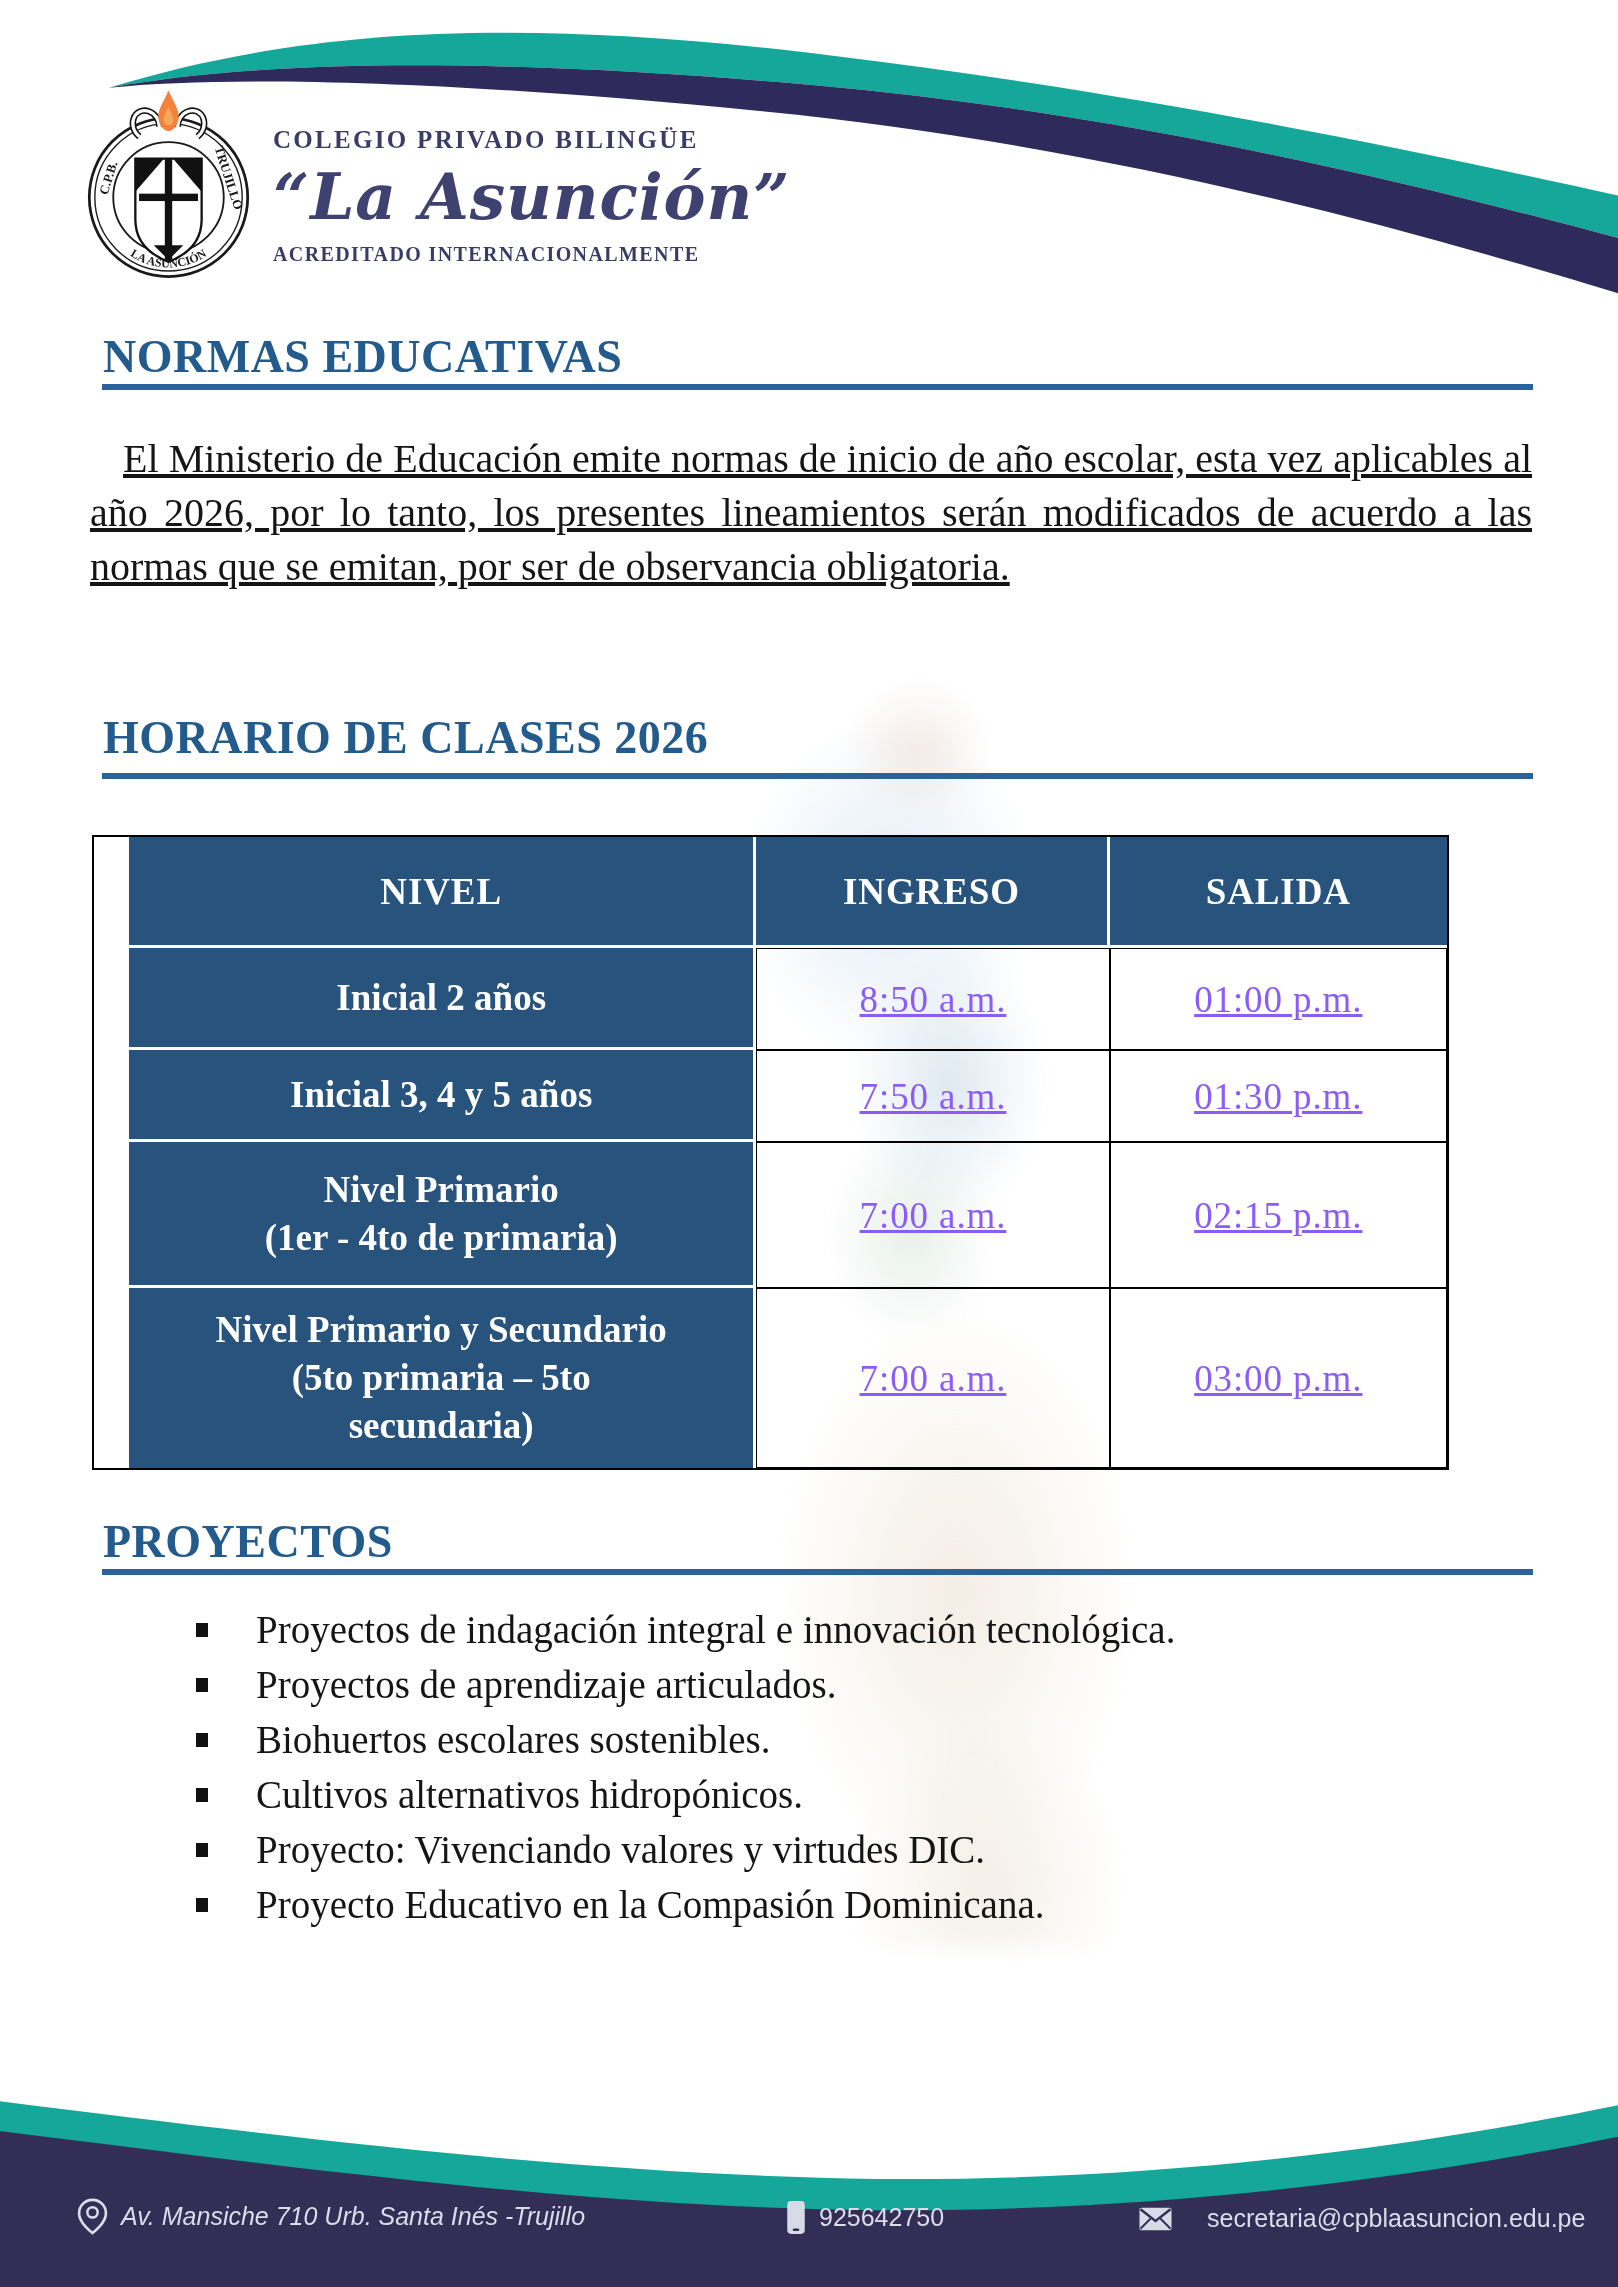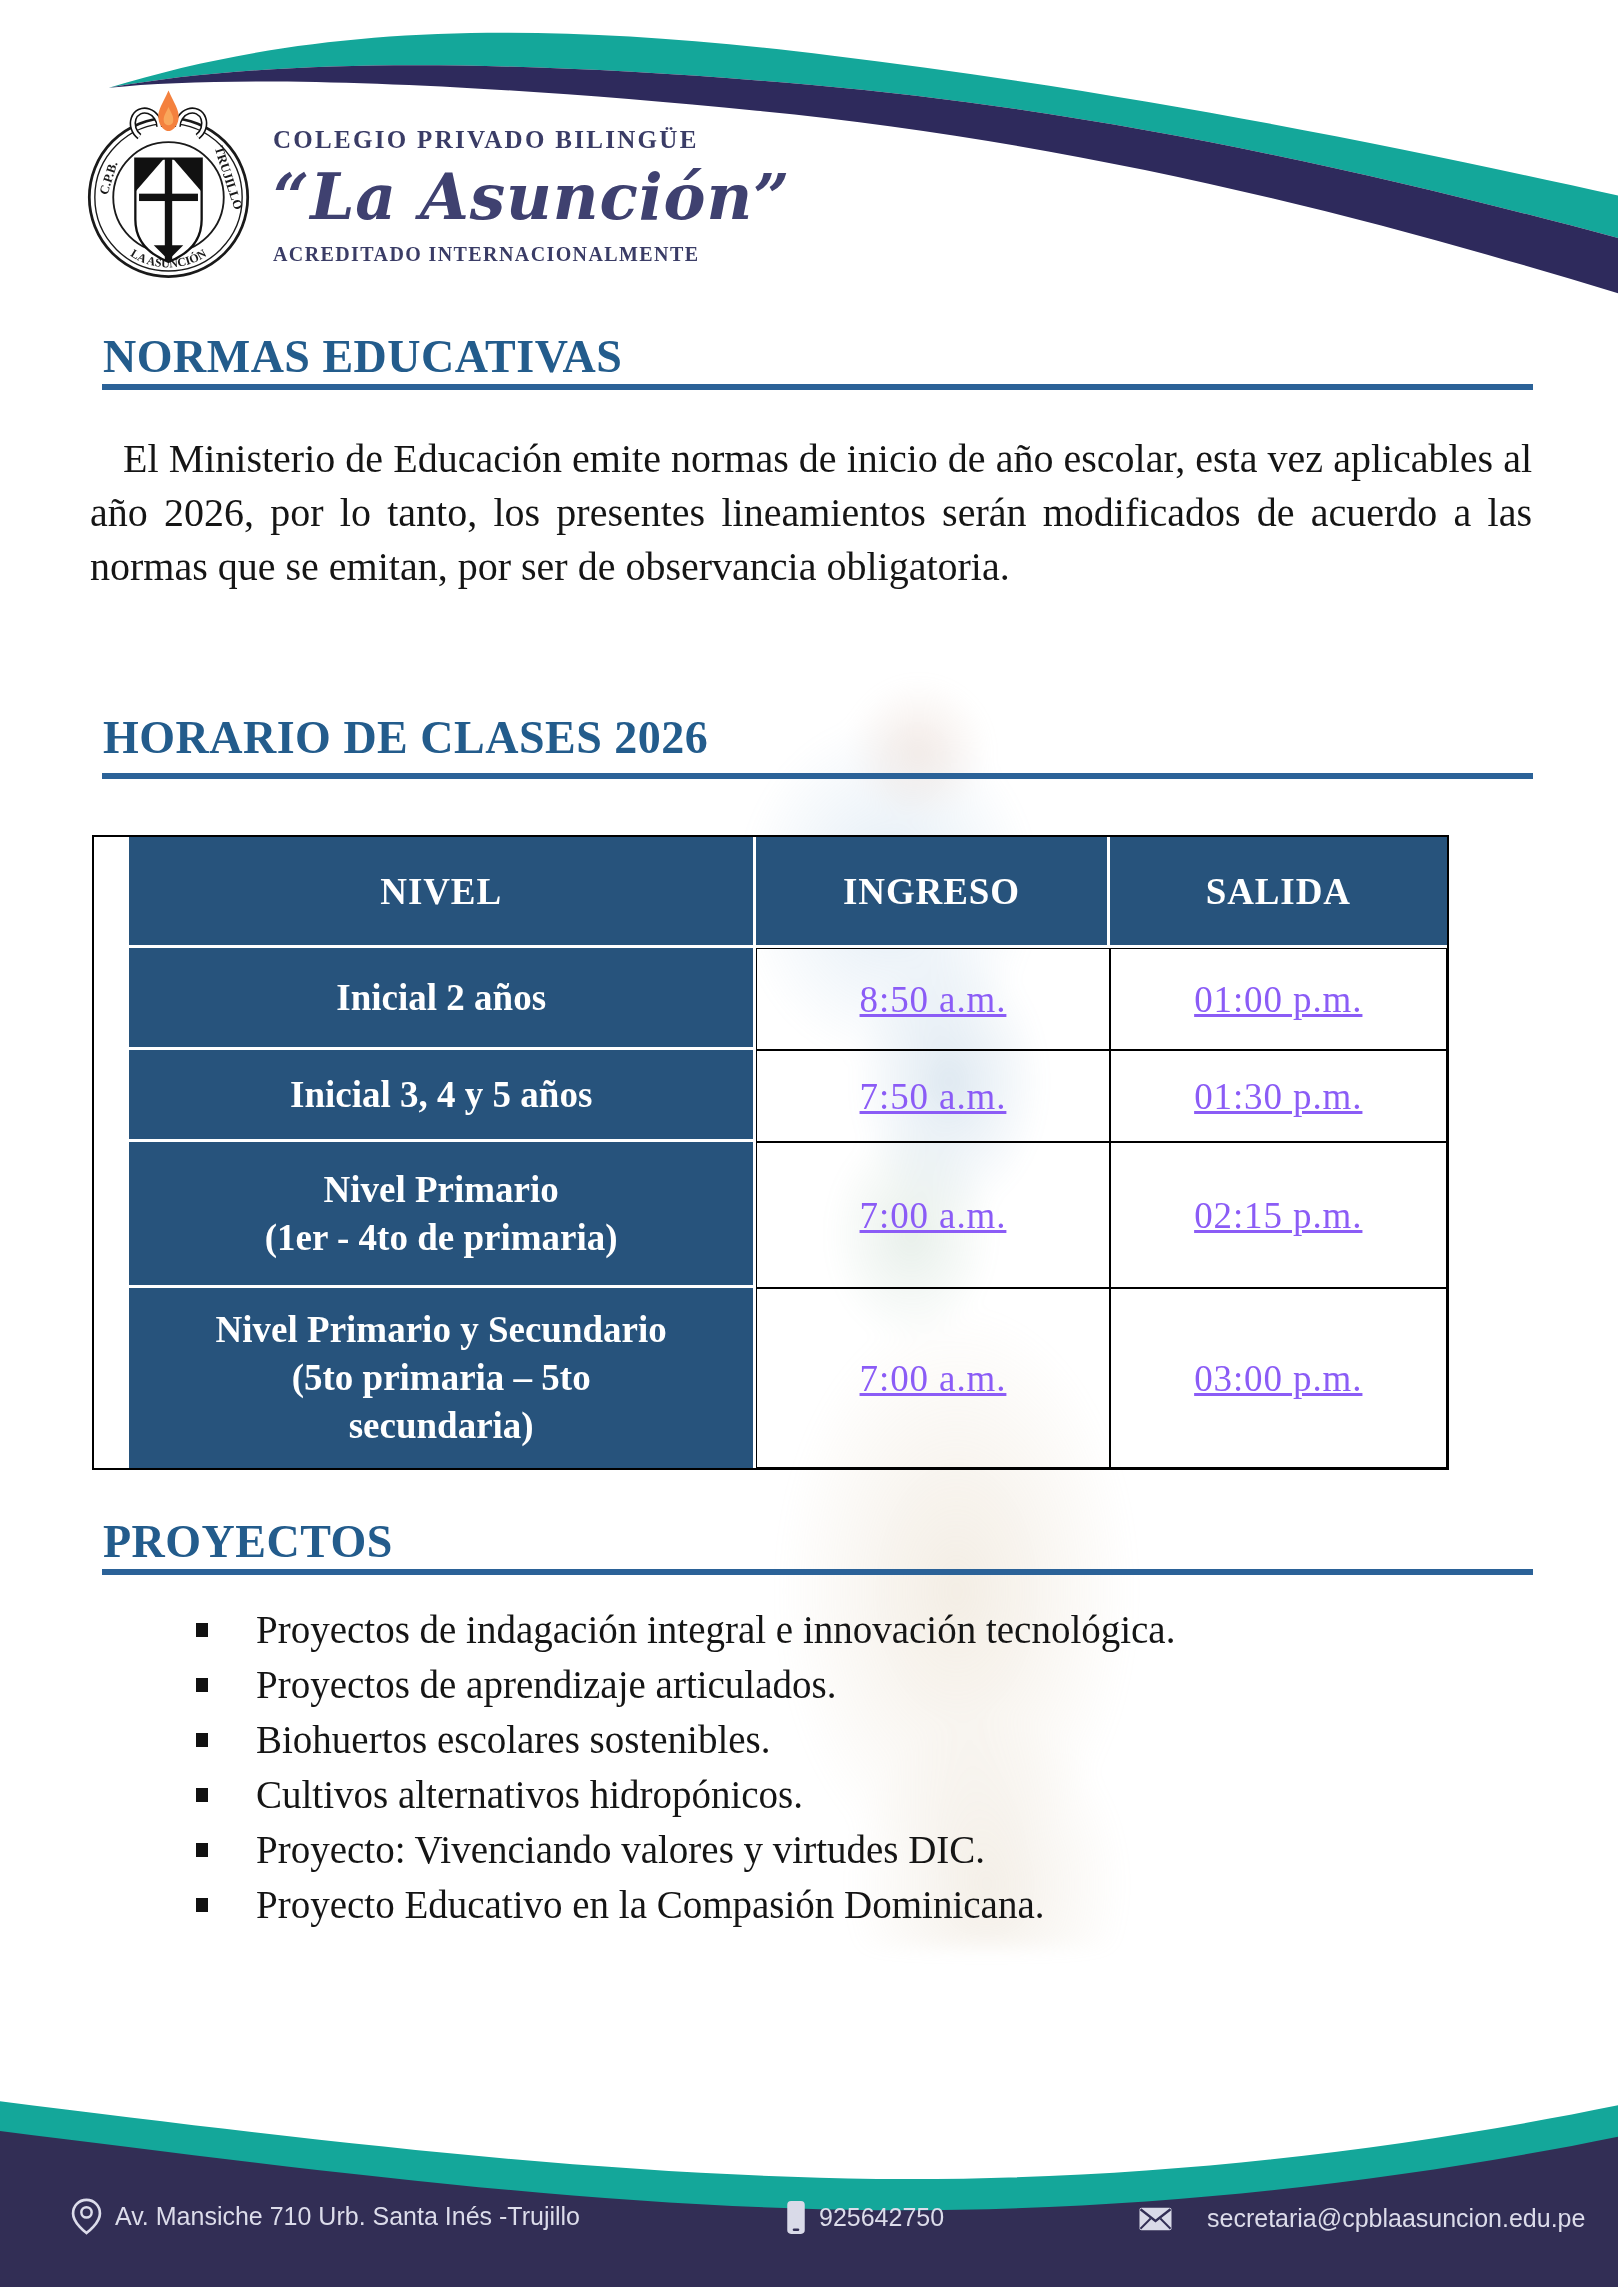--- a/index.html
+++ b/index.html
@@ -36,21 +36,21 @@
   .sec-title {
     position:absolute; left:103px; z-index:2;
     font-size:46px; font-weight:bold; 
     color:#235C8C; letter-spacing:0.5px; white-space:nowrap;
   }
   .rule { position:absolute; left:102px; width:1431px; height:5.5px; background:#2B6298; z-index:2; }
   
   .para {
     position:absolute; left:90px; top:432px; width:1442px; z-index:2;
     font-size:40px; line-height:54px; color:#151515;
-    text-align:justify; text-indent:33px;
+    text-align:justify; text-indent:33px;text-decoration:underline;
   }
   
   .schedule {
     position:absolute; left:92px; top:835px; width:1357px; z-index:2;
     display:grid; grid-template-columns:47.6% 26.8% 25.6%;
     grid-template-rows:111px 102px 92px 146px 180px;
     border:2.8px solid #000;
     padding-left:35px;
   }
   .cell { display:flex; flex-direction:column; align-items:center; justify-content:center; text-align:center; }
@@ -192,21 +192,21 @@
         <span class="sq"></span>
         <span>Proyecto Educativo en la Compasión Dominicana.</span>
       </li>
   </ul>
 
   <svg class="swoosh-bottom" viewBox="0 0 1754 330" aria-hidden="true">
     <path d="M 0 128 C 350 172, 650 208, 950 212 C 1250 215, 1530 178, 1754 132 L 1754 168 C 1530 214, 1250 250, 950 248 C 650 245, 350 205, 0 162 Z" fill="#14A79A"></path>
     <path d="M 0 160 C 350 204, 650 243, 950 246 C 1250 248, 1530 212, 1754 166 L 1754 330 L 0 330 Z" fill="#322E55"></path>
   </svg>
 
-  <div class="f-item" style="left:71px; top:2197px;">
+  <div class="f-item" style="left:77px; top:2197px;font-style:italic;">
     <svg width="31" height="39" viewBox="0 0 30 36">
       <path d="M15,2 C7.5,2 2,7.8 2,15 C2,24.5 15,34 15,34 C15,34 28,24.5 28,15 C28,7.8 22.5,2 15,2 Z" fill="none" stroke="#dcdcea" stroke-width="2.6"></path>
       <circle cx="15" cy="14" r="5" fill="none" stroke="#dcdcea" stroke-width="2.4"></circle>
     </svg>
     <span>Av. Mansiche 710 Urb. Santa Inés -Trujillo</span>
   </div>
 
   <div class="f-item" style="left:786px; top:2200px;">
     <svg width="20" height="35" viewBox="0 0 18 32">
       <rect x="1" y="1" width="16" height="30" rx="3.5" fill="#d9dae8"></rect>

